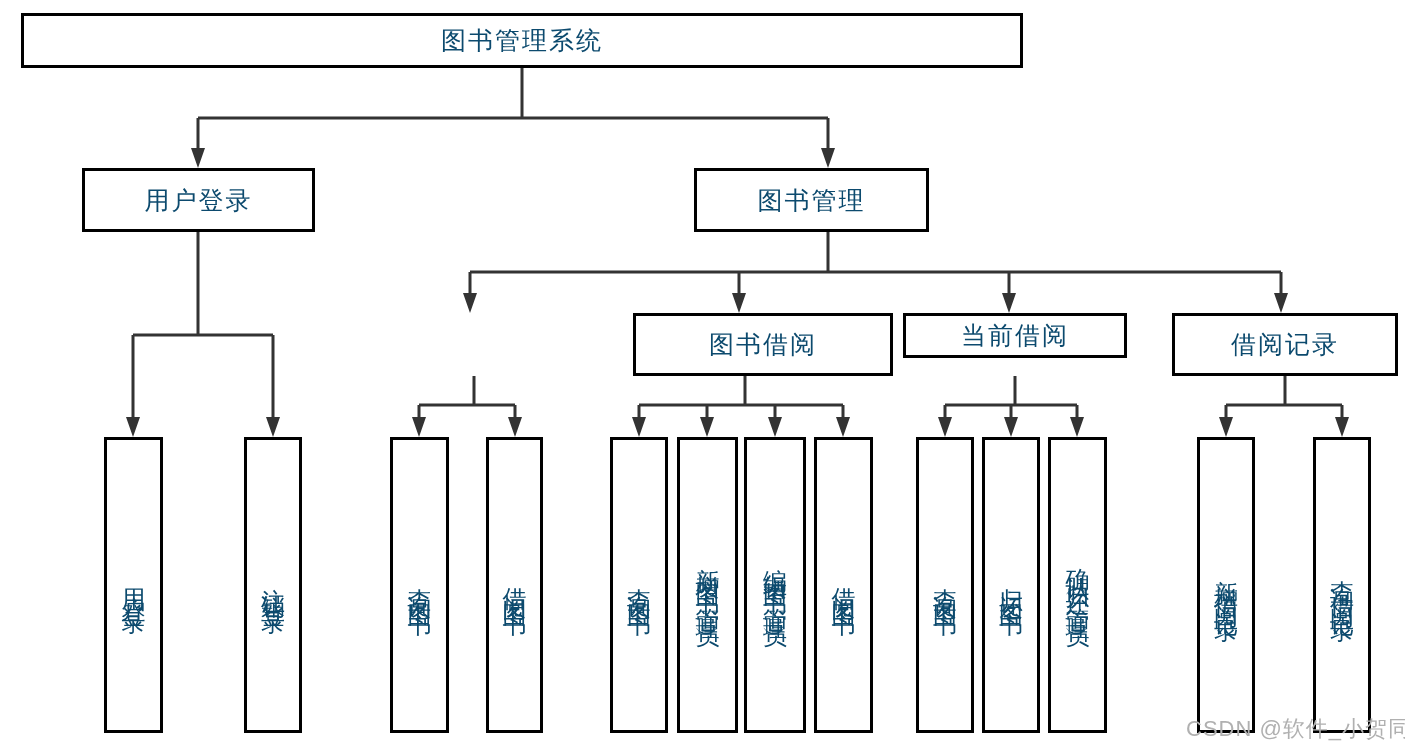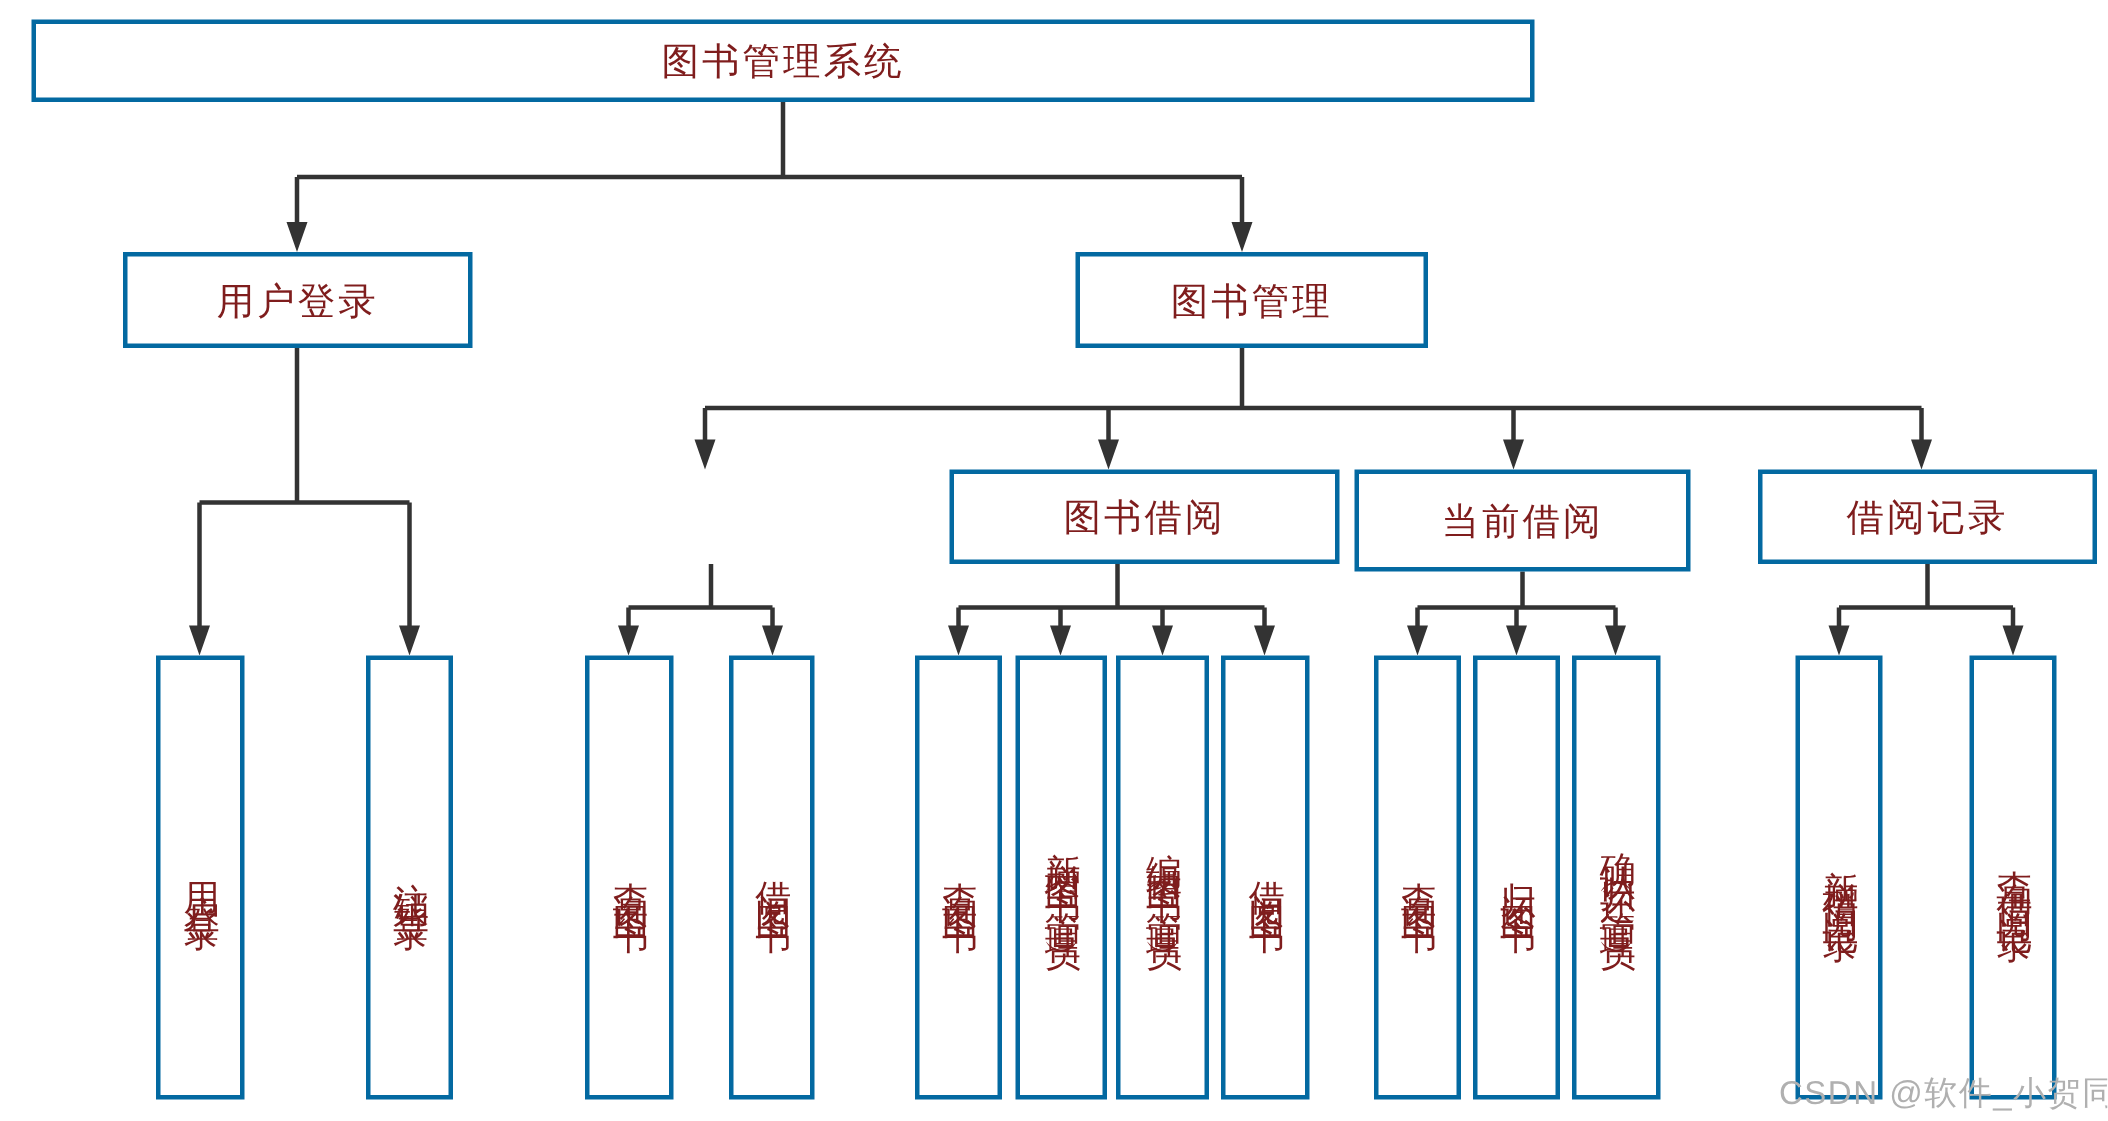--- a/index.html
+++ b/index.html
@@ -12,26 +12,26 @@
     overflow: hidden;
   }
   .connectors {
     position: absolute;
     left: 0; top: 0;
     width: 1405px; height: 747px;
   }
   .node {
     position: absolute;
     box-sizing: border-box;
-    border: 3px solid #0369a1;
+    border: 3px solid #000000;
     background: #ffffff;
     display: flex;
     align-items: center;
     justify-content: center;
-    color: #7f1d1d;
+    color: #0c4a6e;
   }
   .h-node { font-size: 25px; letter-spacing: 2px; white-space: nowrap; }
   .leaf   { font-size: 24px; }
   .leaf .vtext {
     writing-mode: vertical-rl;
     text-orientation: mixed;
     letter-spacing: 8px;
     line-height: 1;
   }
   .watermark {
@@ -66,24 +66,24 @@
          M632,417 L646,417 L639,437 Z M700,417 L714,417 L707,437 Z
          M768,417 L782,417 L775,437 Z M836,417 L850,417 L843,437 Z
          M938,417 L952,417 L945,437 Z M1004,417 L1018,417 L1011,437 Z
          M1070,417 L1084,417 L1077,437 Z
          M1219,417 L1233,417 L1226,437 Z M1335,417 L1349,417 L1342,437 Z"></path>
   </svg>
 
   <div class="node h-node" style="left:21px; top:13px; width:1002px; height:55px;">图书管理系统</div>
 
   <div class="node h-node" style="left:82px; top:168px; width:233px; height:64px;">用户登录</div>
-  <div class="node h-node" style="left:717px; top:168px; width:235px; height:64px;">图书管理</div>
+  <div class="node h-node" style="left:694px; top:168px; width:235px; height:64px;">图书管理</div>
 
   <div class="node h-node" style="left:633px; top:313px; width:260px; height:63px;">图书借阅</div>
-  <div class="node h-node" style="left:903px; top:313px; width:224px; height:68px;">当前借阅</div>
+  <div class="node h-node" style="left:903px; top:313px; width:224px; height:45px;">当前借阅</div>
   <div class="node h-node" style="left:1172px; top:313px; width:226px; height:63px;">借阅记录</div>
 
   <div class="node leaf" style="left:104px; top:437px; width:59px; height:296px;">
     <span class="vtext">用户登录</span>
   </div>
   <div class="node leaf" style="left:244px; top:437px; width:58px; height:296px;">
     <span class="vtext">注销登录</span>
   </div>
 
   <div class="node leaf" style="left:390px; top:437px; width:59px; height:296px;">

